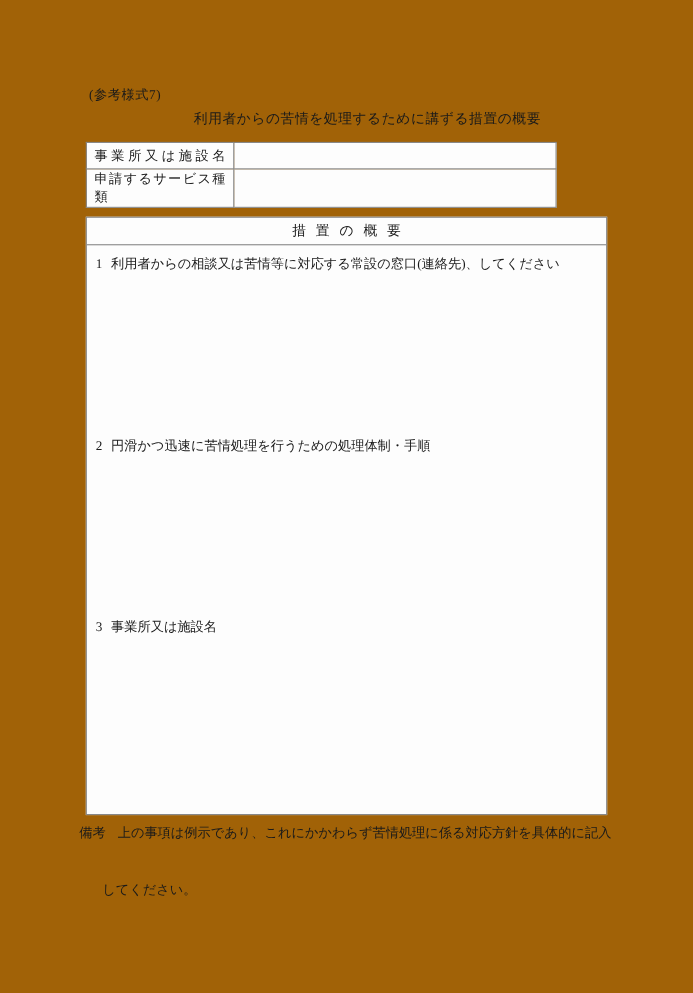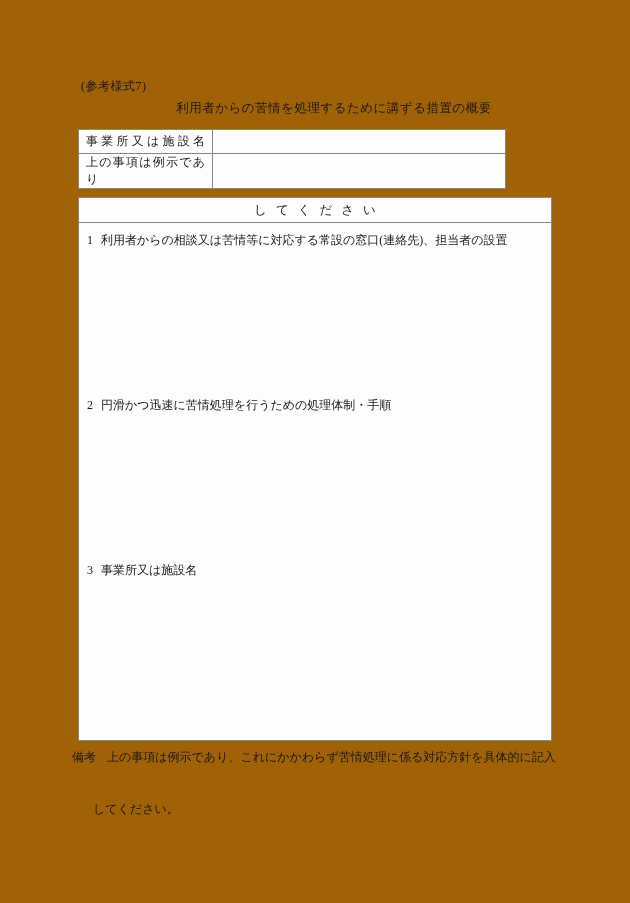--- a/index.html
+++ b/index.html
@@ -126,35 +126,35 @@
   <table class="info-table">
     <tbody>
       <tr>
         <td class="label-cell">
           <div class="label-justify">事業所又は施設名</div>
         </td>
         <td class="value-cell"></td>
       </tr>
       <tr>
         <td class="label-cell">
-          <div class="label-justify">上の事項は例示であり</div>
+          <div class="label-justify">申請するサービス種類</div>
         </td>
         <td class="value-cell"></td>
       </tr>
     </tbody>
   </table>
 
   <div class="measures-table">
     <div class="measures-header">
-      <span class="measures-header-label">してください</span>
+      <span class="measures-header-label">措置の概要</span>
     </div>
     <div class="measures-body">
 
       <div class="measure-item item-1">
-        <span class="item-num">1</span><span>利用者からの相談又は苦情等に対応する常設の窓口(連絡先)、担当者の設置</span>
+        <span class="item-num">1</span><span>利用者からの相談又は苦情等に対応する常設の窓口(連絡先)、してください</span>
       </div>
 
       <div class="measure-item item-2">
         <span class="item-num">2</span><span>円滑かつ迅速に苦情処理を行うための処理体制・手順</span>
       </div>
 
       <div class="measure-item item-3">
         <span class="item-num">3</span><span>事業所又は施設名</span>
       </div>
 

